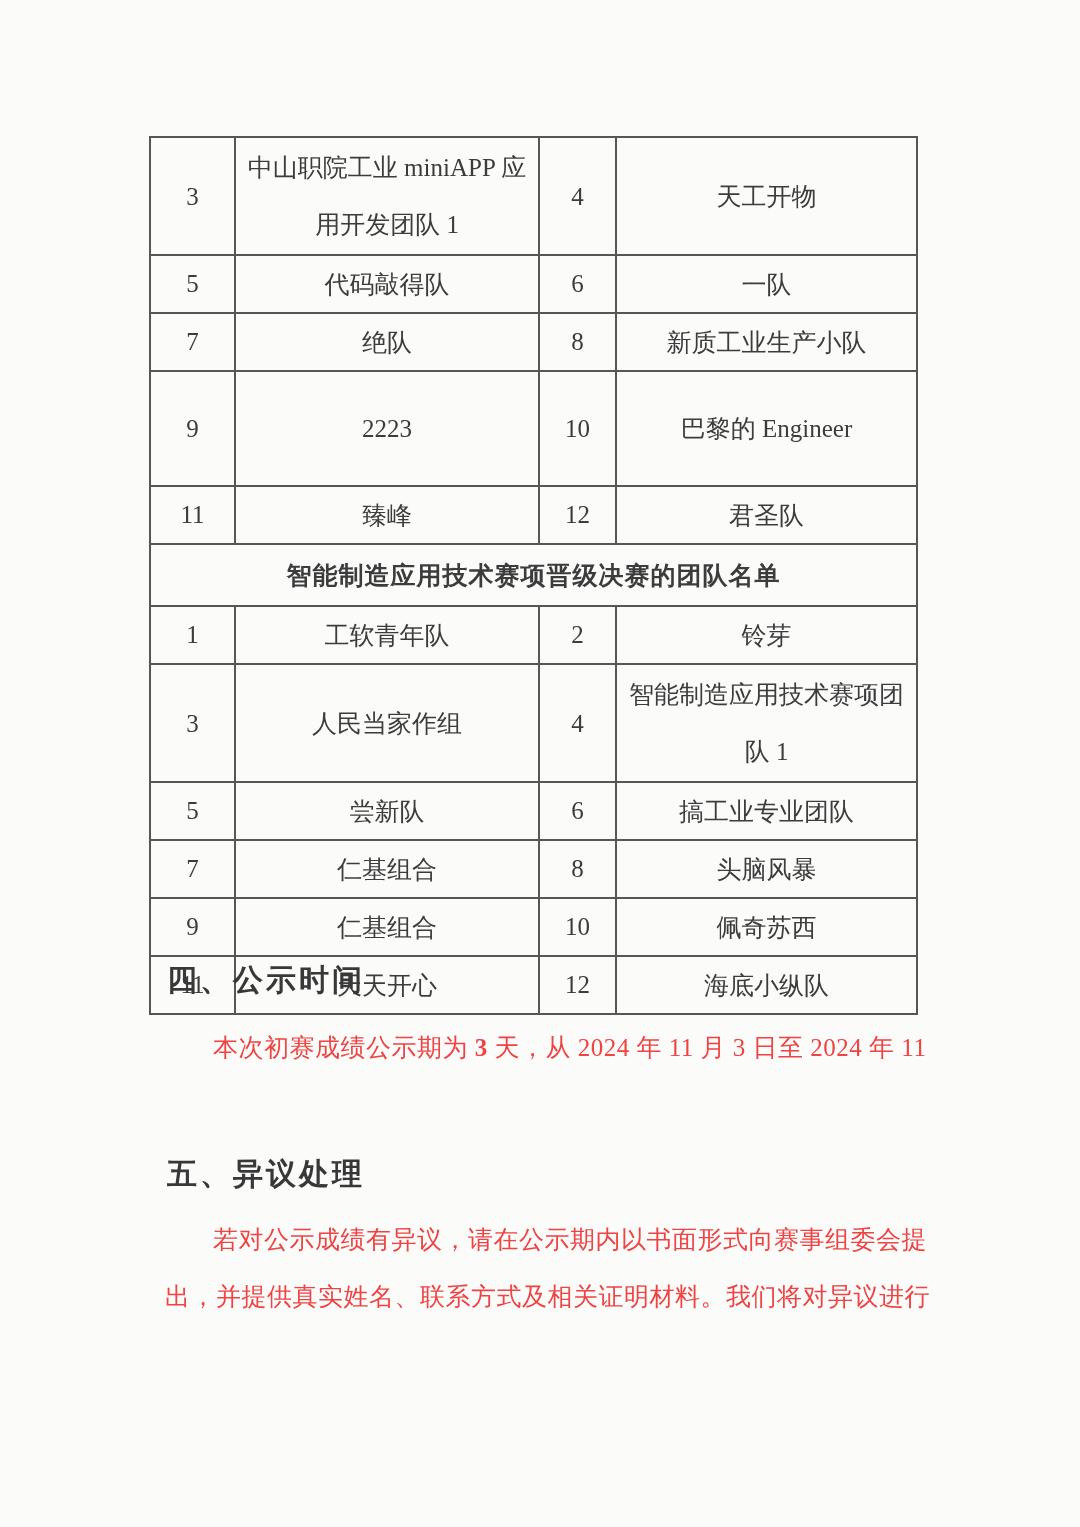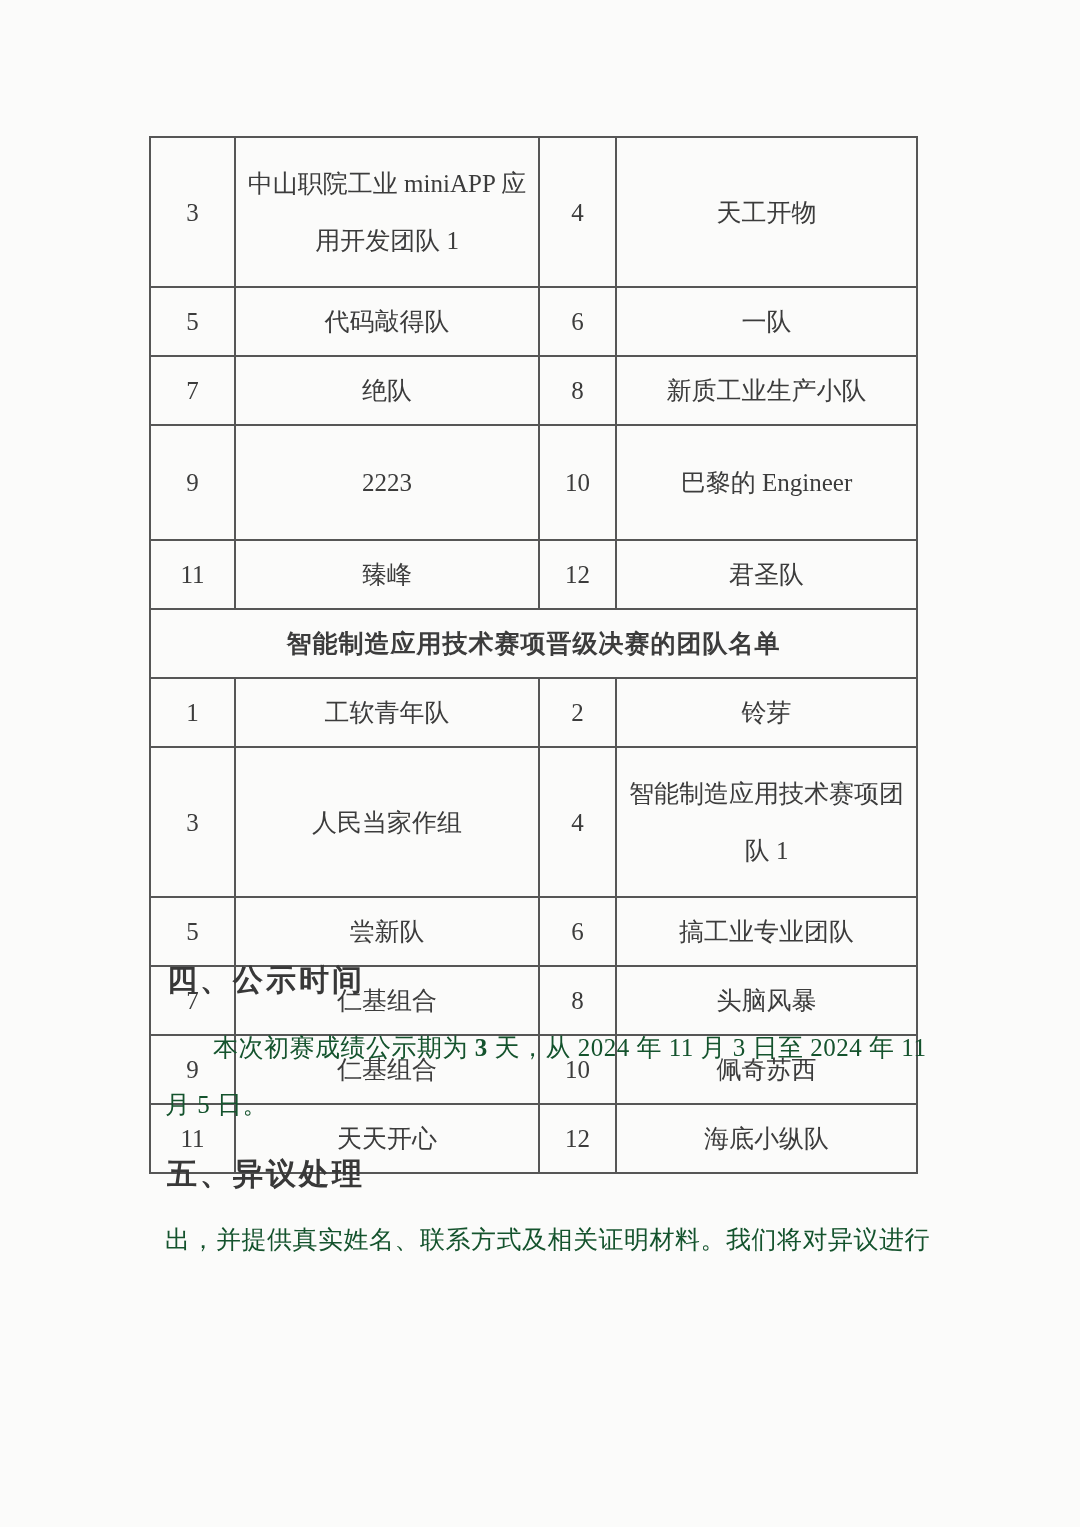--- a/index.html
+++ b/index.html
@@ -16,21 +16,21 @@
     position:absolute;left:149px;top:136px;
     width:767px;
     border-collapse:collapse;
     table-layout:fixed;
   }
   table.teams td{
     border:2px solid #565656;
     text-align:center;
     vertical-align:middle;
     font-size:25px;
-    padding:17px 7px;
+    padding:1px 7px;
     overflow:hidden;
   }
   col.c-num1{width:85px}
   col.c-name1{width:304px}
   col.c-num2{width:77px}
   col.c-name2{width:301px}
   tr.r-std{height:58px}
   tr.r-tall{height:115px}
   tr.r-tall td{line-height:57px}
   tr.r-head{height:62px}
@@ -39,21 +39,21 @@
     position:absolute;left:165px;margin:2px;
     font-size:30px;font-weight:bold;
     letter-spacing:3px;
     color:#383838;
   }
   #h-sec4{top:958px}
   #h-sec5{top:1152px}
   .para{
     position:absolute;left:165px;width:770px;
     font-size:25px;line-height:57px;
-    color:#14532d;
+    color:#ef4444;
     letter-spacing:0.5px;
   }
   #para4{top:1019px}
   #para5{top:1211px}
   .line{white-space:nowrap;}
   .indent{display:inline-block;width:48px;}
   .bold-num{font-weight:bold;}
 </style>
 </head>
 <body>
@@ -137,22 +137,22 @@
           <td>12</td>
           <td>海底小纵队</td>
         </tr>
       </tbody>
   </table>
 
   <h2 class="h-sec" id="h-sec4">四、公示时间</h2>
 
   <div class="para" id="para4">
     <div class="line"><span class="indent"></span><span>本次初赛成绩公示期为 </span><span class="bold-num">3</span><span> 天，从 2024 年 11 月 3 日至 2024 年 11</span></div>
-    <div class="line">月 5 日。</div>
   </div>
 
   <h2 class="h-sec" id="h-sec5">五、异议处理</h2>
 
   <div class="para" id="para5">
+    <div class="line"><span class="indent"></span><span>若对公示成绩有异议，请在公示期内以书面形式向赛事组委会提</span></div>
     <div class="line">出，并提供真实姓名、联系方式及相关证明材料。我们将对异议进行</div>
   </div>
 
 </div>
 
 </body></html>

